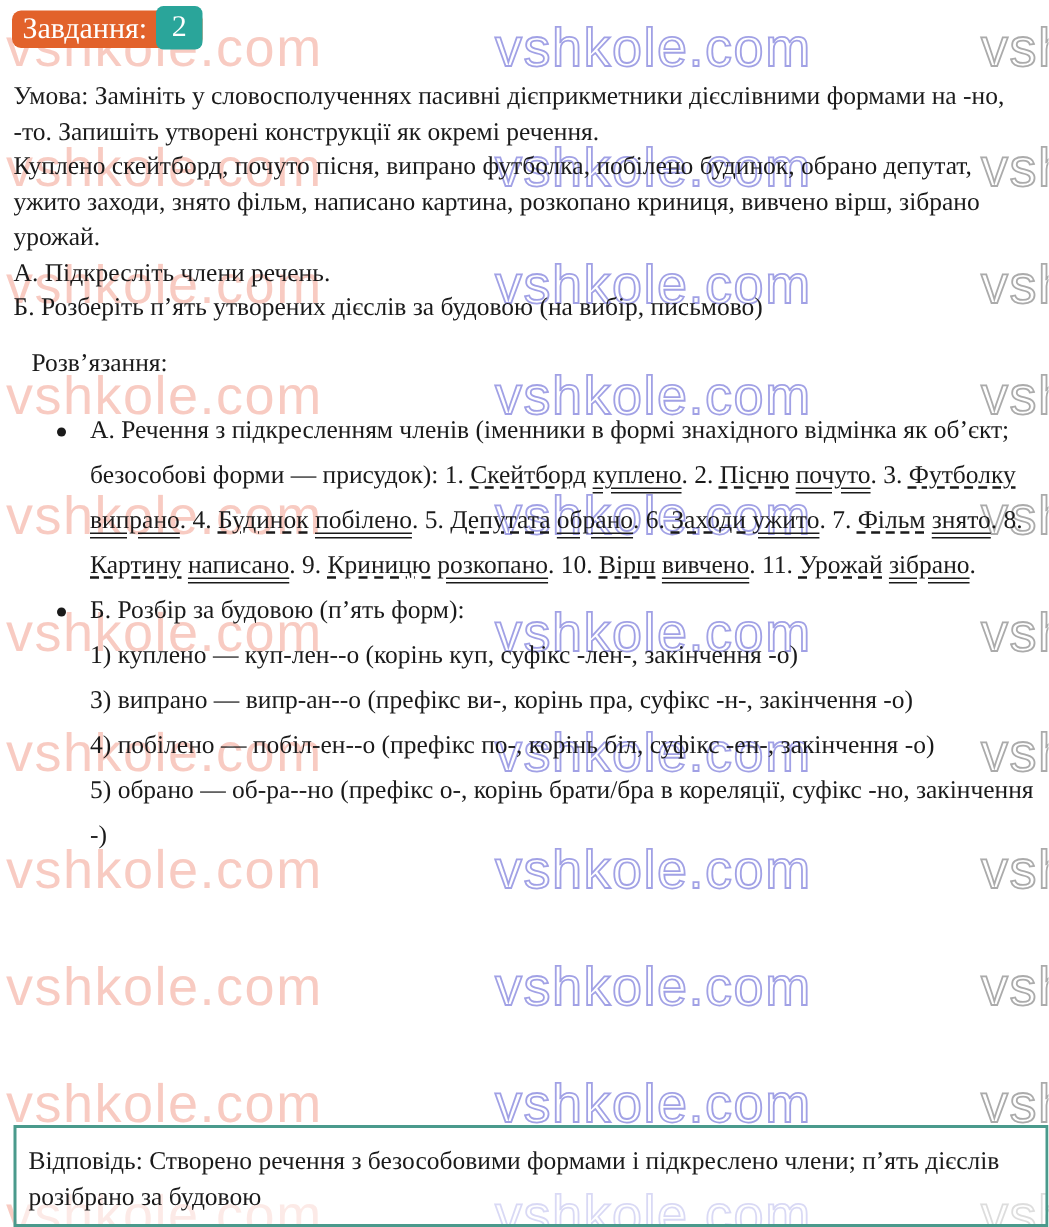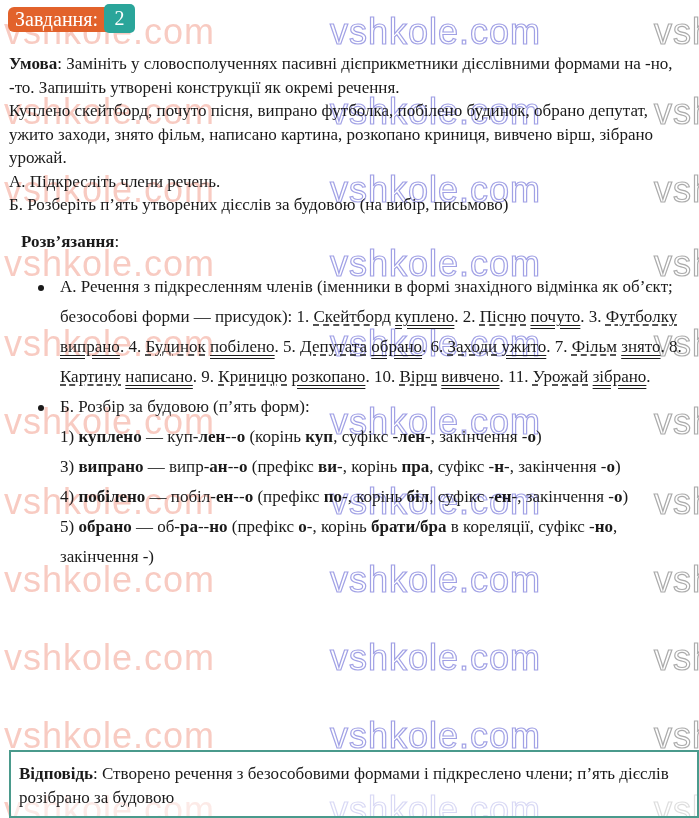--- a/index.html
+++ b/index.html
@@ -40,21 +40,21 @@
   .solution-title { position: absolute; left: 21px; top: 230px; line-height: 24px; }
   .solution { position: absolute; left: 34px; top: 272px; width: 660px; line-height: 30px; }
   .bullet-item { position: relative; padding-left: 26px; }
   .bullet-item::before {
     content: ""; position: absolute; left: 4px; top: 13px;
     width: 6px; height: 6px; border-radius: 50%; background: #1a1a1a;
   }
   .sub { padding-left: 26px; }
   .noun { text-decoration: underline; text-decoration-style: dashed; text-underline-offset: 3px; }
   .pred { text-decoration: underline; text-decoration-style: double; text-underline-offset: 3px; }
-  b { font-weight: bold; }
+  b { font-weight: normal; }
   .answer {
     position: absolute; left: 9px; top: 750px; width: 670px;
     border: 2.5px solid #4a9a8c; border-radius: 0;
     padding: 10px 8px 6px 8px; line-height: 24px; background: rgba(255,255,255,0.6);
   }
 </style>
 </head>
 <body>
 
 <div class="watermarks">

